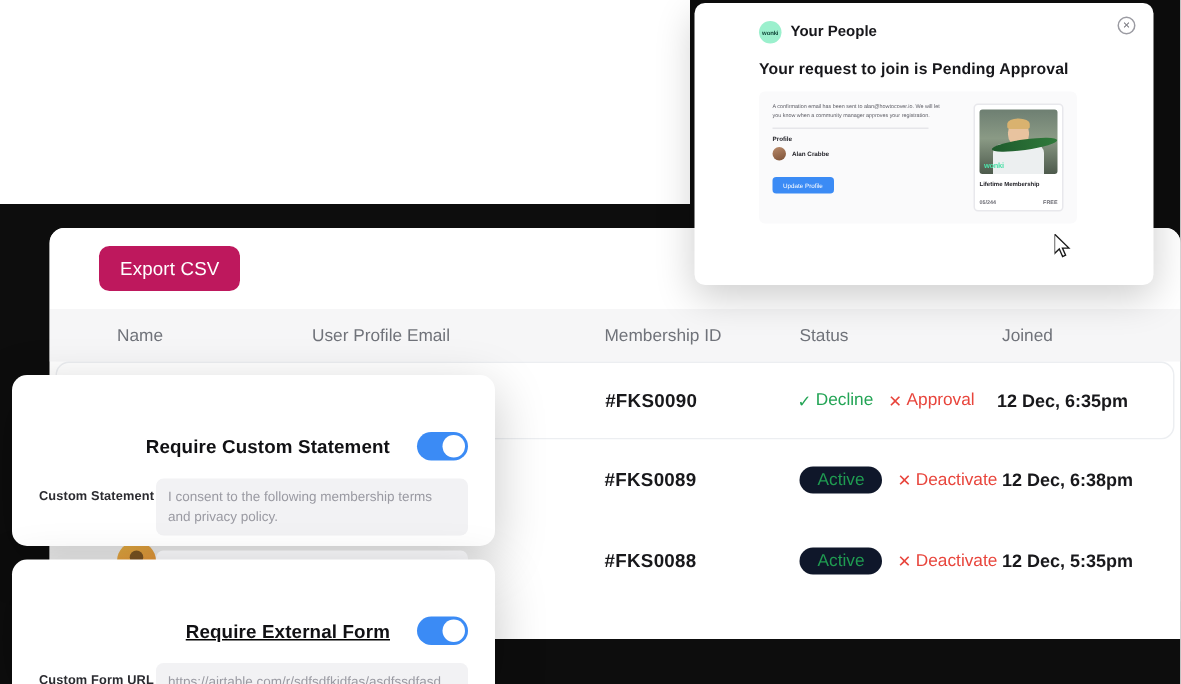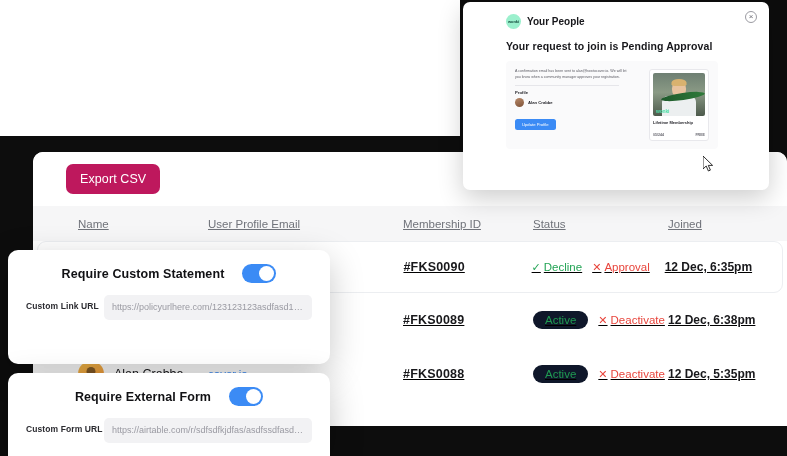--- a/index.html
+++ b/index.html
@@ -65,21 +65,21 @@
     font-size: 12px;
     background: #ffffff;
   }
   .trow.highlight {
     background: #ffffff;
     border: 1px solid #eceef1;
     border-radius: 9px;
     margin: 0 4px;
     height: 52px;
   }
-  .cell { display: flex; align-items: center; text-decoration: underline; }
+  .cell { display: flex; align-items: center; }
   .avatar {
     width: 26px; height: 26px; border-radius: 50%;
     background: linear-gradient(160deg,#b98a6a,#8a5d3f);
     flex: none; position: relative; overflow: hidden;
   }
   .avatar.a2 { background: linear-gradient(160deg,#f2b24e,#ee7b3c); }
   .avatar.a3 { background: linear-gradient(160deg,#f7c04a,#f08a35); }
   .avatar::after {
     content:""; position:absolute; left:50%; top:22%;
     width:9px; height:9px; border-radius:50%;
@@ -103,25 +103,26 @@
 
   
   .panel {
     position: absolute;
     background: #ffffff;
     border-radius: 10px;
     box-shadow: 0 10px 34px rgba(0,0,0,.22);
     padding: 14px 18px 18px 18px;
   }
   #panel-statement { left: 8px; top: 250px; width: 322px; height: 114px; }
-  #panel-external  { left: 8px; top: 373px; width: 322px; height: 83px; border-radius: 10px 10px 0 0; }
+  #panel-external  { left: 8px; top: 373px; width: 322px; height: 83px; border-radius: 10px 10px 0 0; text-decoration: underline; }
 
   .panel-head {
-    display: flex; align-items: center; justify-content: center;
+    display: flex; align-items: center; justify-content: flex-end;
     margin-bottom: 12px;
+    margin-top: 24px;
   }
   .panel-title {
     font-size: 12.5px; font-weight: bold; color: #111114;
     letter-spacing: .1px;
   }
   .toggle {
     width: 34px; height: 19px; border-radius: 999px;
     background: #3b8bf5; position: relative; margin-left: 18px;
     flex: none; cursor: pointer;
   }
@@ -336,20 +337,24 @@
       </div>
     </div>
   </div>
 
   <div class="panel" id="panel-statement">
     <div class="panel-head">
       <span class="panel-title">Require Custom Statement</span>
       <span class="toggle">
         <span class="knob"></span>
       </span>
+    </div>
+    <div class="frow">
+      <span class="flabel">Custom Statement</span>
+      <span class="finput multi">I consent to the following membership terms and privacy policy.</span>
     </div>
     <div class="frow">
       <span class="flabel">Custom Link URL</span>
       <span class="finput">https://policyurlhere.com/123123123asdfasd123112312</span>
     </div>
   </div>
 
   <div class="panel" id="panel-external">
     <div class="panel-head">
       <span class="panel-title">Require External Form</span>

